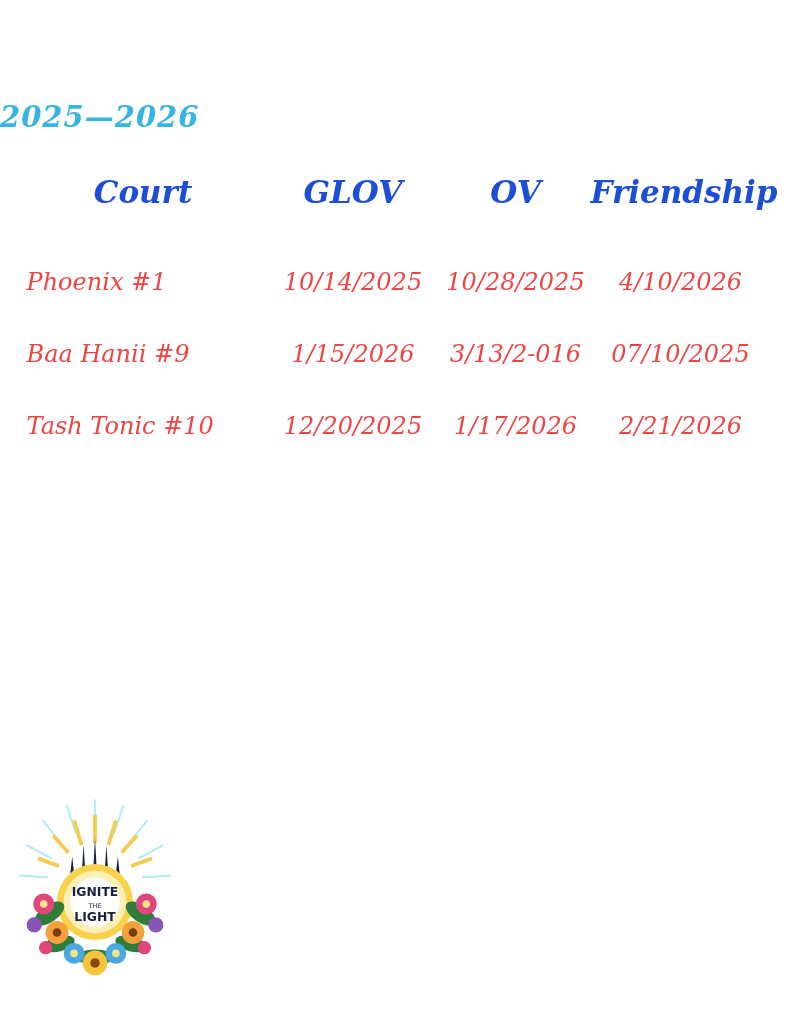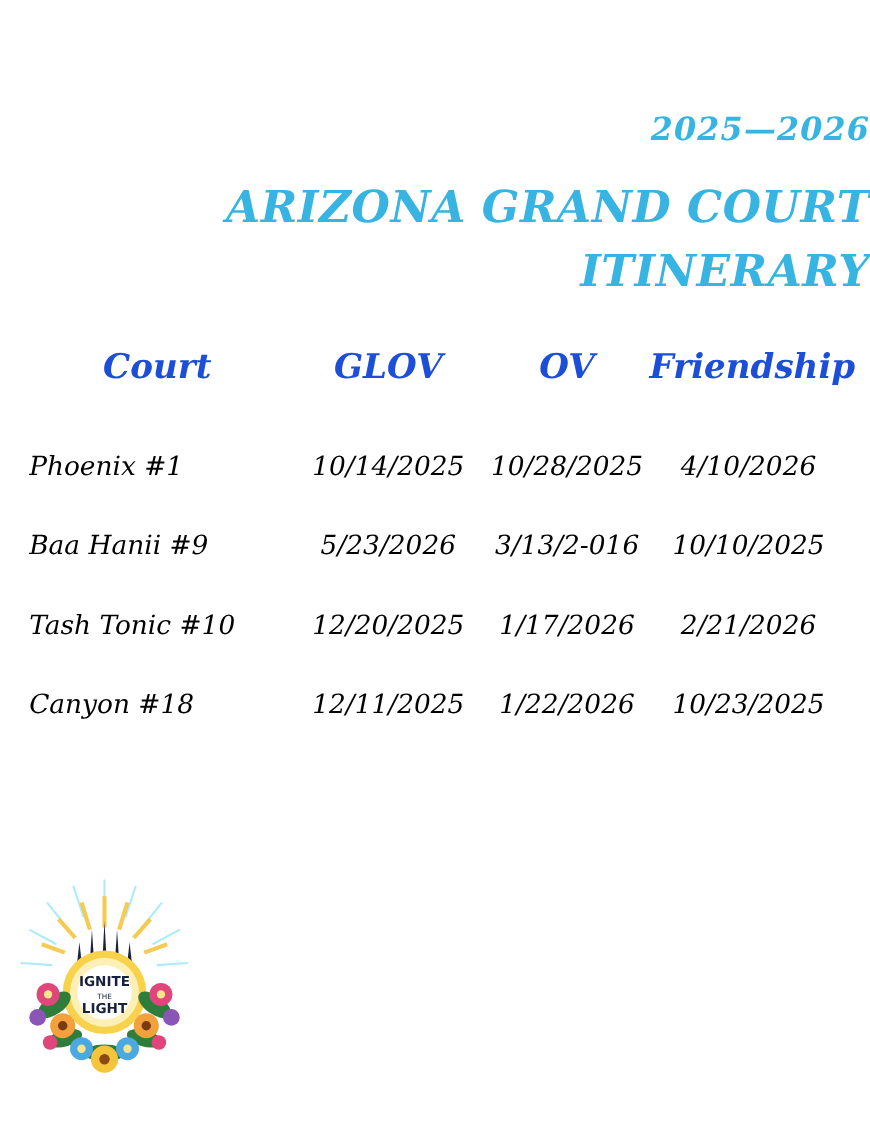--- a/index.html
+++ b/index.html
@@ -17,21 +17,21 @@
   }
   .page {
     width: 791px;
     height: 1024px;
     box-sizing: border-box;
     padding: 0;
     position: relative;
   }
 
   .title-block {
-    text-align: right;
+    text-align: left;
     padding-top: 100px;
   }
   .year-line {
     font-family: "DejaVu Serif", serif;
     font-style: italic;
     font-weight: bold;
     font-size: 29px;
     letter-spacing: 1px;
     color: #37b4e2;
     margin: 0 0 26px 0;
@@ -70,21 +70,21 @@
     width: 245px;
   }
   table.itinerary th.col-glov { width: 175px; }
   table.itinerary th.col-ov { width: 150px; margin-top: 19px; }
   table.itinerary th.col-friend { width: 180px; }
 
   table.itinerary td {
     font-family: "DejaVu Serif", serif;
     font-style: italic;
     font-size: 24px;
-    color: #000000;
+    color: #ef4444;
     padding: 22px 0;
     text-align: center;
     white-space: nowrap;
   }
   table.itinerary td.court-name {
     text-align: left;
     padding-left: 6px;
     font-size: 24px;
   }
 
@@ -103,59 +103,49 @@
   }
   .logo svg { display: block; }
 </style>
 </head>
 <body>
 
 <div class="page">
 
   <div class="title-block">
     <div class="year-line">2025—2026</div>
-    <div class="main-title">
-      <span>ARIZONA GRAND COURT</span>
-      <span class="l2">ITINERARY</span>
-    </div>
   </div>
 
   <table class="itinerary">
     <thead>
       <tr>
         <th class="col-court">Court</th>
         <th class="col-glov">GLOV</th>
         <th class="col-ov">OV</th>
         <th class="col-friend">Friendship</th>
       </tr>
     </thead>
     <tbody>
       <tr>
         <td class="court-name">Phoenix #1</td>
         <td>10/14/2025</td>
         <td>10/28/2025</td>
         <td>4/10/2026</td>
       </tr>
       <tr>
         <td class="court-name">Baa Hanii #9</td>
-        <td>5/23/2026</td>
+        <td>1/15/2026</td>
         <td>3/13/2-016</td>
-        <td>10/10/2025</td>
+        <td>07/10/2025</td>
       </tr>
       <tr>
         <td class="court-name">Tash Tonic #10</td>
         <td>12/20/2025</td>
         <td>1/17/2026</td>
         <td>2/21/2026</td>
-      </tr>
-      <tr>
-        <td class="court-name">Canyon #18</td>
-        <td>12/11/2025</td>
-        <td>1/22/2026</td>
-        <td>10/23/2025</td>
       </tr>
     </tbody>
   </table>
 
   <div class="logo-wrap">
     <div class="logo">
       <svg viewBox="0 0 200 200" width="190" height="190">
 
         <g stroke="#9fe8f7" stroke-width="2" opacity="0.85">
           <line x1="100" y1="10" x2="100" y2="42"></line>

